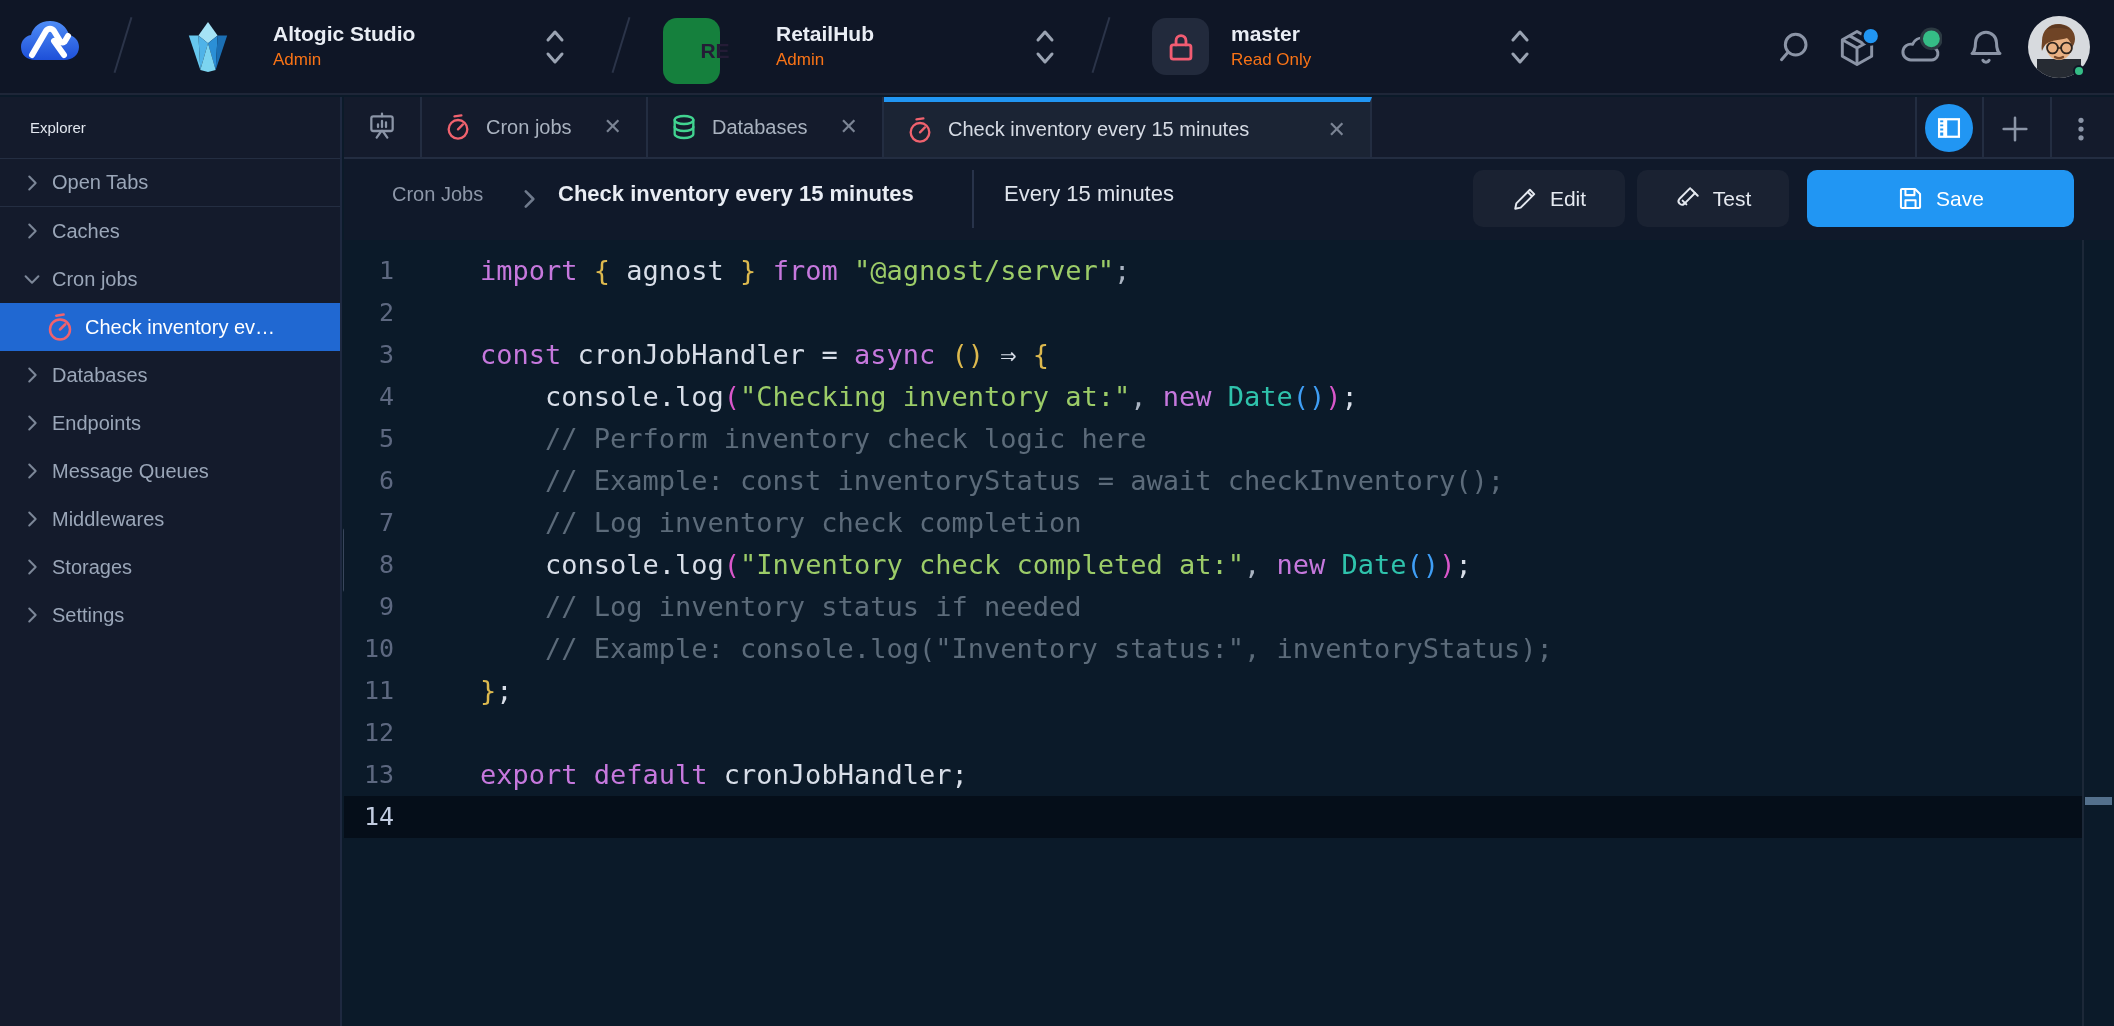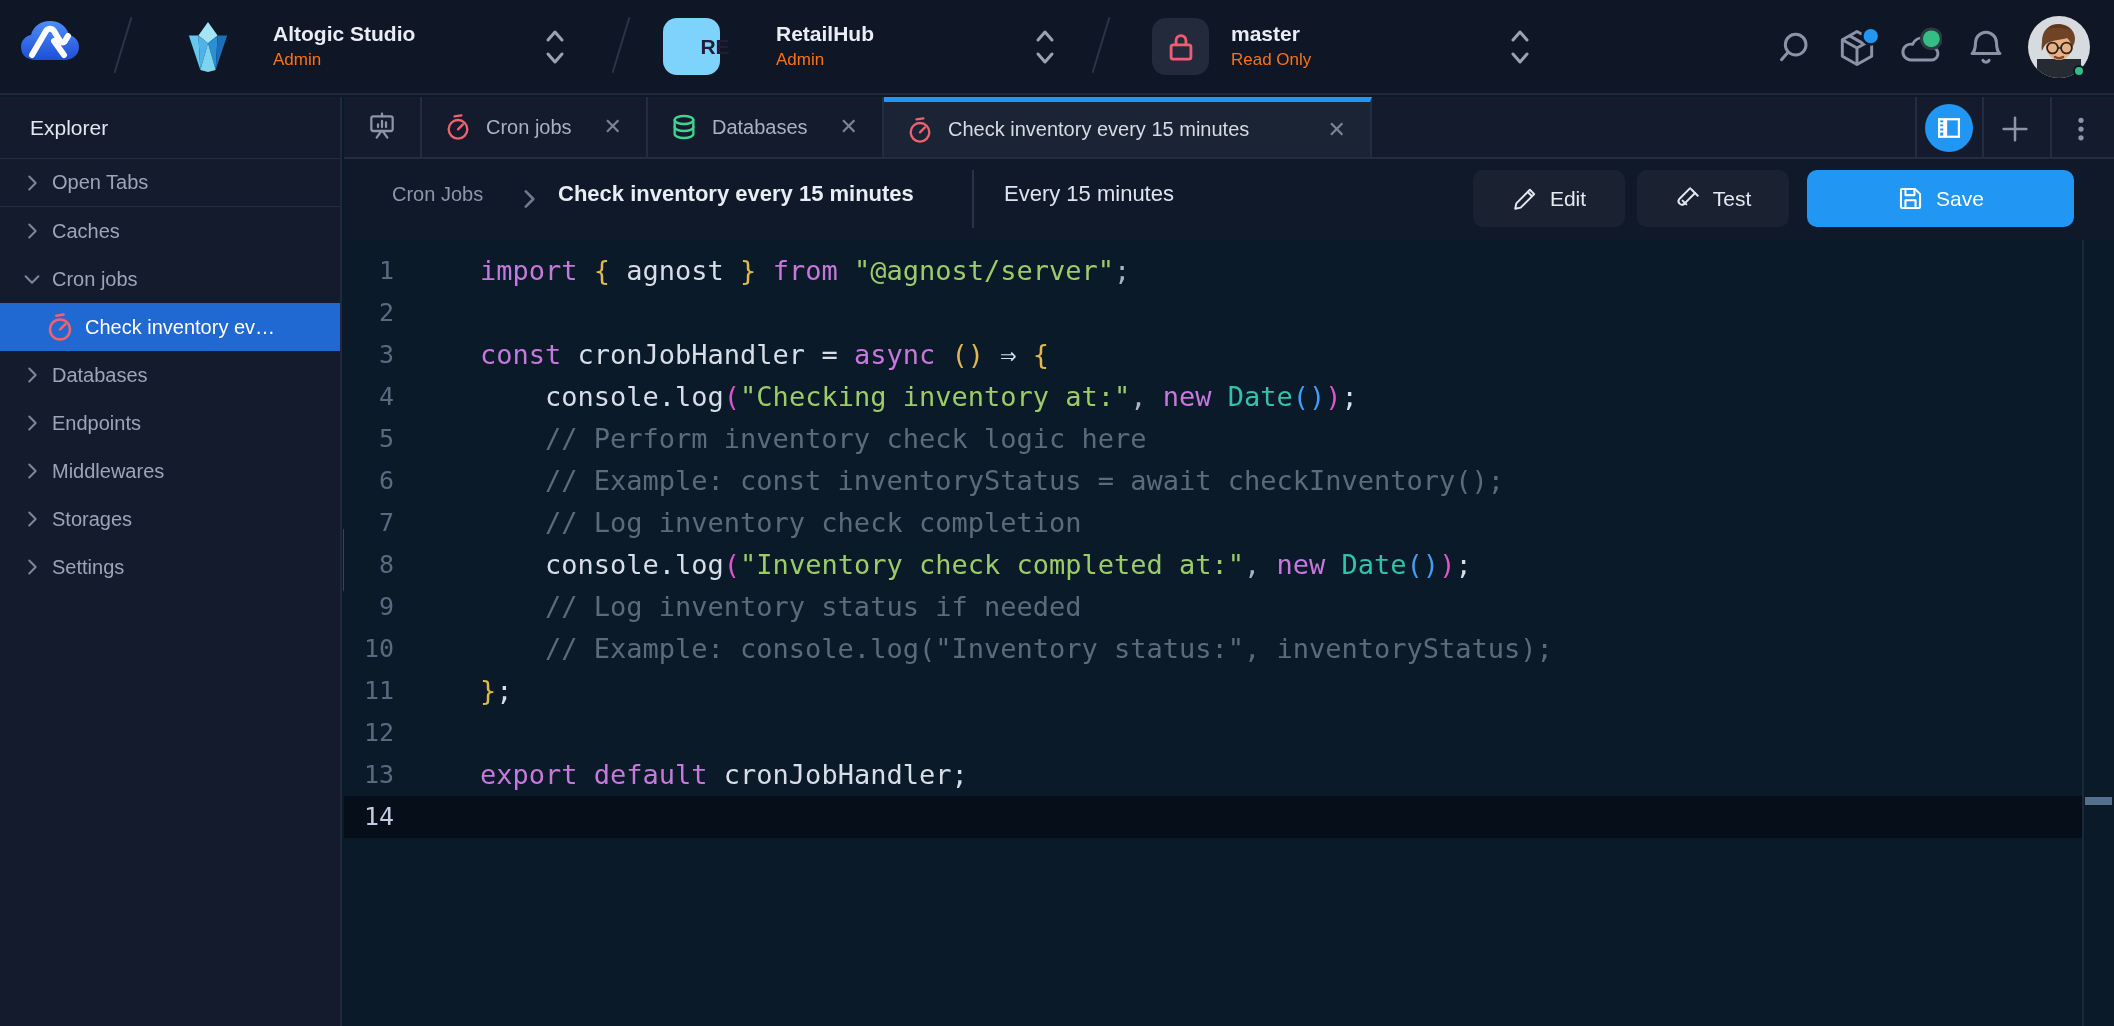--- a/index.html
+++ b/index.html
@@ -9,34 +9,34 @@
 
   
   .topbar { position:absolute; left:0; top:0; width:2114px; height:95px;
             background:#0f1626; border-bottom:2px solid #1e2638; }
   .tb-abs { position:absolute; }
   .slash { position:absolute; top:16px; width:2px; height:58px; background:#2b3449;
            transform:rotate(17deg); }
   .grp-text .name { font-size:21px; font-weight:600; color:#e9edf4; line-height:27px; }
   .grp-text .role { font-size:17px; color:#f97316; line-height:25px; }
   .selector { position:absolute; top:24px; }
-  .badge-re { position:absolute; top:18px; width:57px; height:57px; border-radius:14px;
-              background:#7dd3fc; color:#241c36; font-size:21px; font-weight:700;
+  .badge-re { position:absolute; top:18px; width:57px; height:66px; border-radius:14px;
+              background:#15803d; color:#241c36; font-size:21px; font-weight:700;
               display:flex; align-items:center; justify-content:center;padding-left:47px; }
   .tile-lock { position:absolute; top:18px; width:57px; height:57px; border-radius:14px;
                background:#222a3c; display:flex; align-items:center; justify-content:center; }
   .tb-icon { position:absolute; top:26px; width:44px; height:44px; display:flex;
              align-items:center; justify-content:center; cursor:pointer; }
   .avatar-wrap { position:absolute; top:15px; width:64px; height:64px; }
 
   
   .sidebar { position:absolute; left:0; top:97px; width:342px; height:929px;
              background:#141b2c; border-right:2px solid #1e2940; }
   .sb-header { height:62px; display:flex; align-items:center; padding-left:30px;
-               border-bottom:1px solid #242e42; font-size:21px; font-weight:500; color:#e2e7ef; }
+               border-bottom:1px solid #242e42; font-size:15px; font-weight:500; color:#e2e7ef; }
   .srow { height:48px; display:flex; align-items:center; padding-left:20px; gap:8px;
           color:#9aa6b8; font-size:20px; cursor:pointer; }
   .srow .chev { width:24px; height:24px; flex:0 0 24px; display:flex; align-items:center; justify-content:center; }
   .srow.divider { border-bottom:1px solid #242e42; }
   .srow.child { padding-left:45px; gap:10px; }
   .srow.selected { background:#2068d2; color:#ffffff; font-weight:500; }
   .srow .sicon { width:30px; height:30px; flex:0 0 30px; }
   .sb-scrollbar { position:absolute; left:343px; top:528px; width:5px; height:64px;
                   background:#39465c; border-radius:3px; }
 
@@ -249,20 +249,28 @@
           </span>
           <span>Databases</span>
         </div>
         <div class="srow">
           <span class="chev">
             <svg width="22" height="22" viewBox="0 0 24 24" fill="none" stroke="#7c8798" stroke-width="2.2" stroke-linecap="round" stroke-linejoin="round">
               <polyline points="9,5 16,12 9,19"></polyline>
             </svg>
           </span>
           <span>Endpoints</span>
+        </div>
+        <div class="srow">
+          <span class="chev">
+            <svg width="22" height="22" viewBox="0 0 24 24" fill="none" stroke="#7c8798" stroke-width="2.2" stroke-linecap="round" stroke-linejoin="round">
+              <polyline points="9,5 16,12 9,19"></polyline>
+            </svg>
+          </span>
+          <span>Message Queues</span>
         </div>
         <div class="srow">
           <span class="chev">
             <svg width="22" height="22" viewBox="0 0 24 24" fill="none" stroke="#7c8798" stroke-width="2.2" stroke-linecap="round" stroke-linejoin="round">
               <polyline points="9,5 16,12 9,19"></polyline>
             </svg>
           </span>
           <span>Middlewares</span>
         </div>
         <div class="srow">

